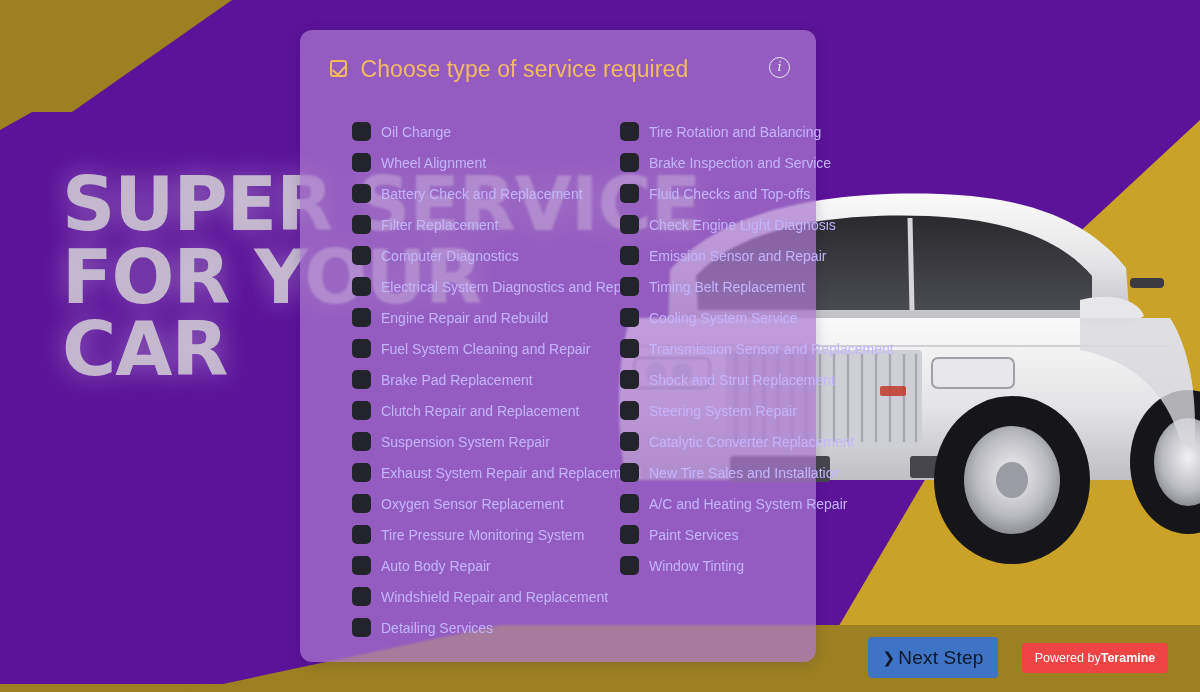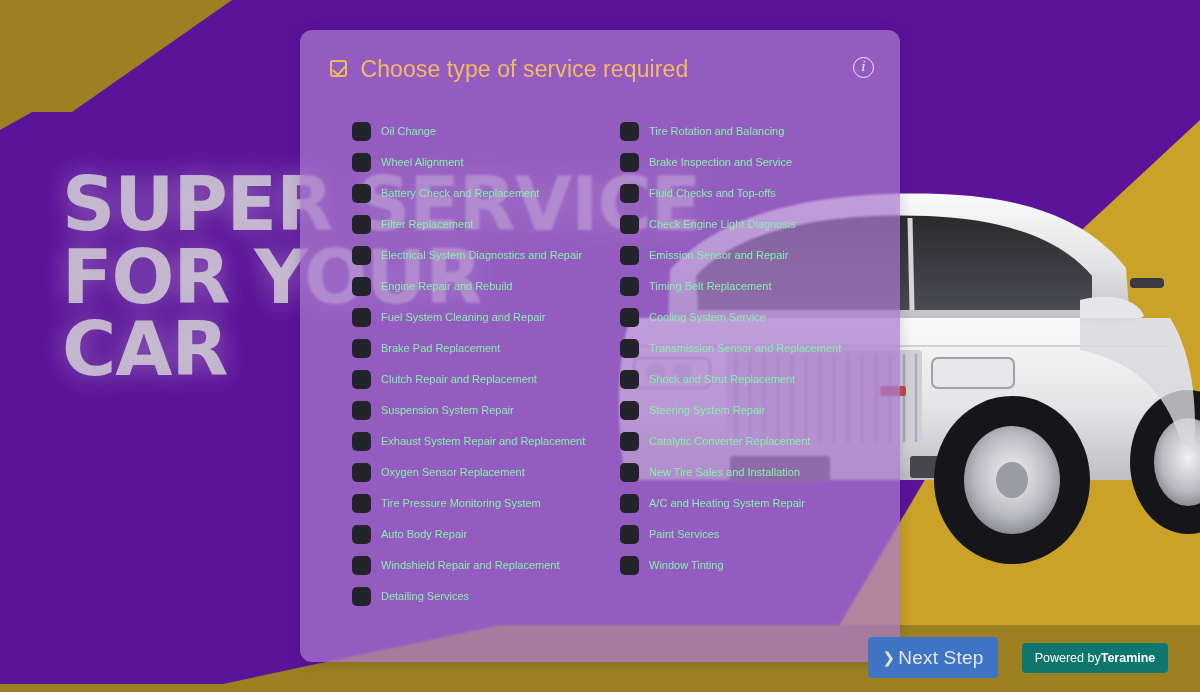--- a/index.html
+++ b/index.html
@@ -50,21 +50,21 @@
     top: 150px;
     width: 600px;
     height: 420px;
   }
 
   
   #service-panel {
     position: absolute;
     left: 300px;
     top: 30px;
-    width: 600px;
+    width: 516px;
     height: 632px;
     background: rgba(170,120,207,0.72);
     border-radius: 12px;
     backdrop-filter: blur(1px);
     box-shadow: 0 2px 14px rgba(40,0,70,0.18);
   }
 
   #panel-header {
     position: relative;
     height: 56px;
@@ -141,57 +141,57 @@
   .opt-box {
     width: 19px;
     height: 19px;
     background: #23242B;
     border-radius: 5px;
     flex: 0 0 auto;
     margin-right: 10px;
   }
 
   .opt-label {
-    color: #86efac;
-    font-size: 11px;
+    color: #c4b5fd;
+    font-size: 14px;
     white-space: nowrap;
     line-height: 1;
   }
 
   
   #next-step-btn {
     position: absolute;
     left: 868px;
     top: 637px;
     width: 130px;
     height: 41px;
     background: #3F74C4;
     border: none;
     border-radius: 4px;
-    color: #e5e5e5;
+    color: #0f172a;
     font-size: 19px;
     font-family: "Liberation Sans", sans-serif;
     text-align: center;
     cursor: pointer;
     letter-spacing: 0.2px;
   }
   #next-step-btn .chev {
     font-size: 15px;
     margin-right: 3px;
     position: relative;
     top: -1px;
   }
 
   #powered-badge {
     position: absolute;
     left: 1022px;
     top: 643px;
     width: 146px;
     height: 30px;
-    background: #0f766e;
+    background: #ef4444;
     border-radius: 4px;
     color: #FFFFFF;
     font-size: 12.5px;
     line-height: 30px;
     text-align: center;
     cursor: pointer;
   }
   #powered-badge .brand { font-weight: 700; }
 </style>
 </head>
@@ -311,20 +311,24 @@
           <div class="opt-row">
             <span class="opt-box"></span>
             <span class="opt-label">Battery Check and Replacement</span>
           </div>
           <div class="opt-row">
             <span class="opt-box"></span>
             <span class="opt-label">Filter Replacement</span>
           </div>
           <div class="opt-row">
             <span class="opt-box"></span>
+            <span class="opt-label">Computer Diagnostics</span>
+          </div>
+          <div class="opt-row">
+            <span class="opt-box"></span>
             <span class="opt-label">Electrical System Diagnostics and Repair</span>
           </div>
           <div class="opt-row">
             <span class="opt-box"></span>
             <span class="opt-label">Engine Repair and Rebuild</span>
           </div>
           <div class="opt-row">
             <span class="opt-box"></span>
             <span class="opt-label">Fuel System Cleaning and Repair</span>
           </div>

